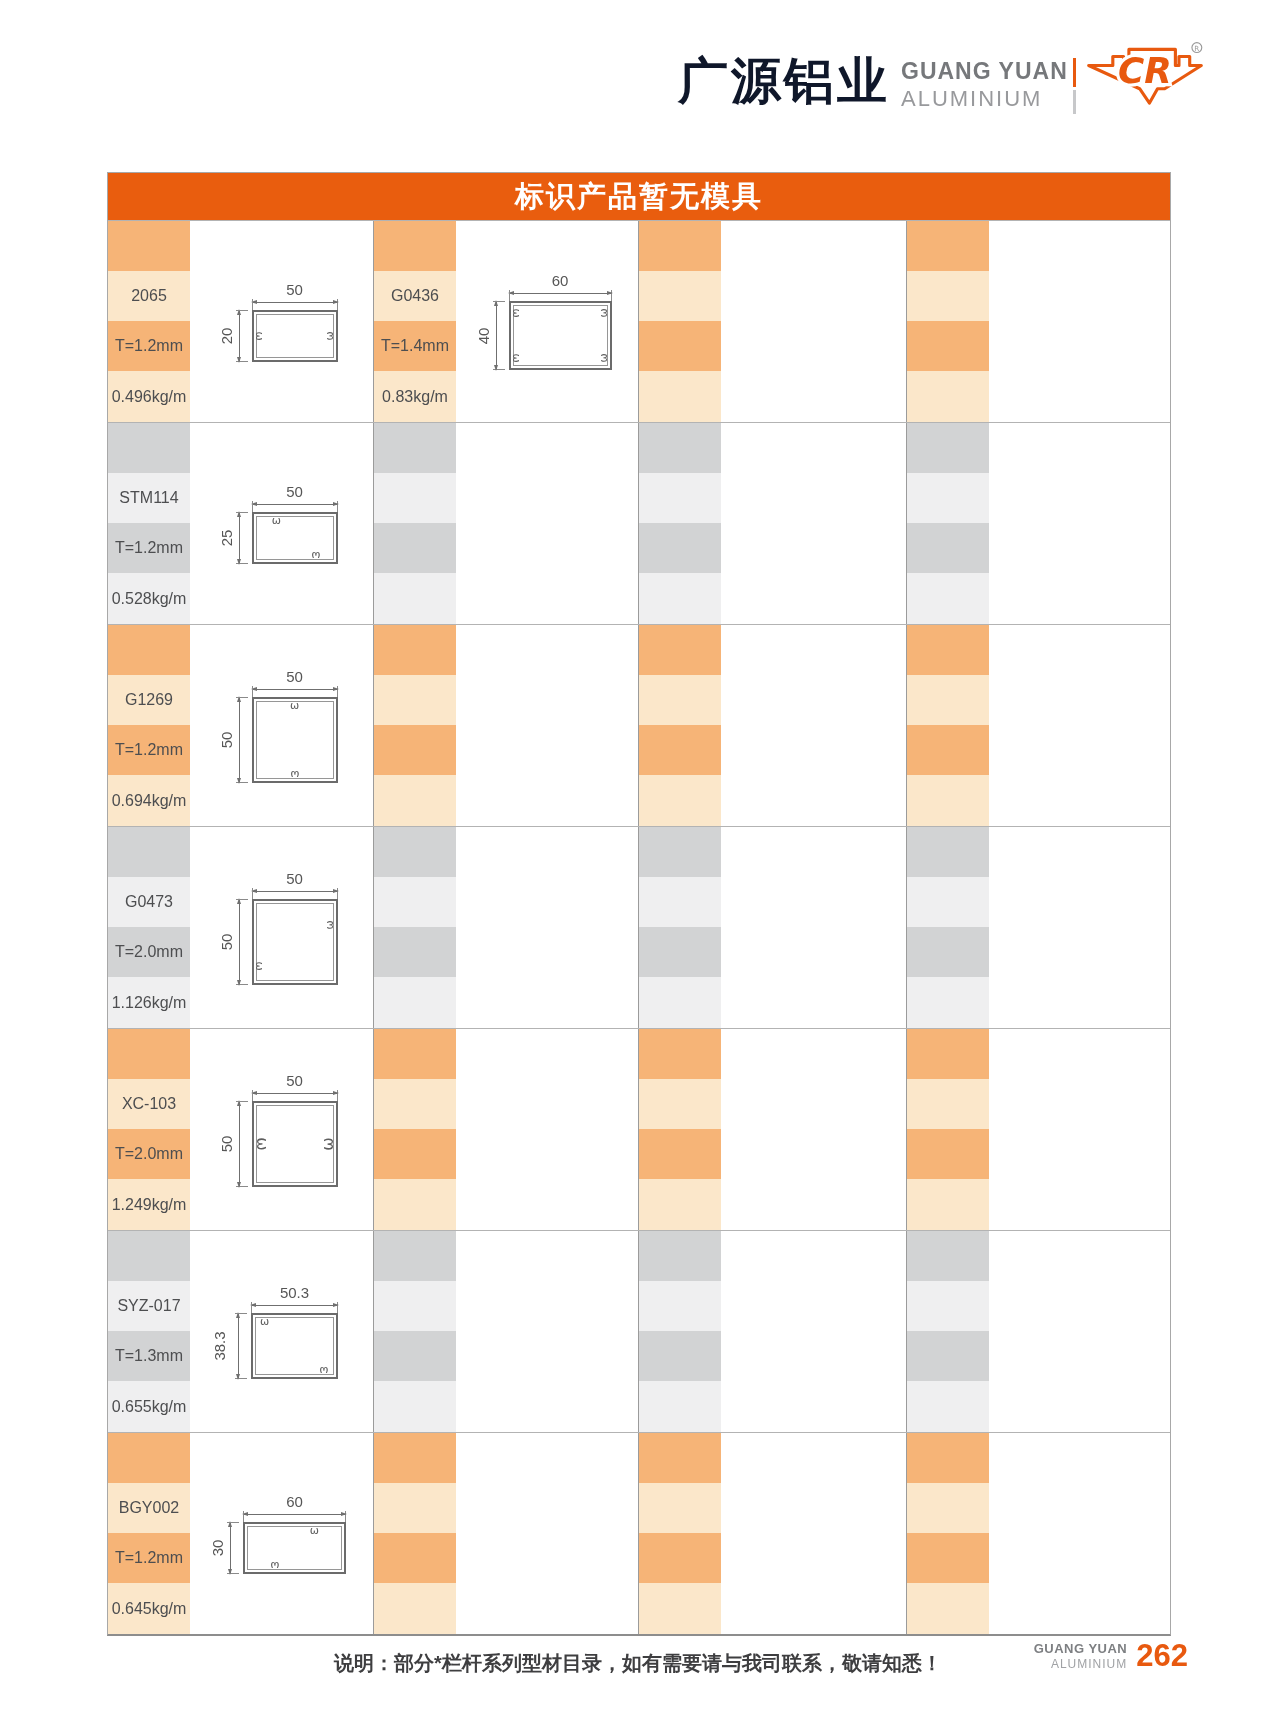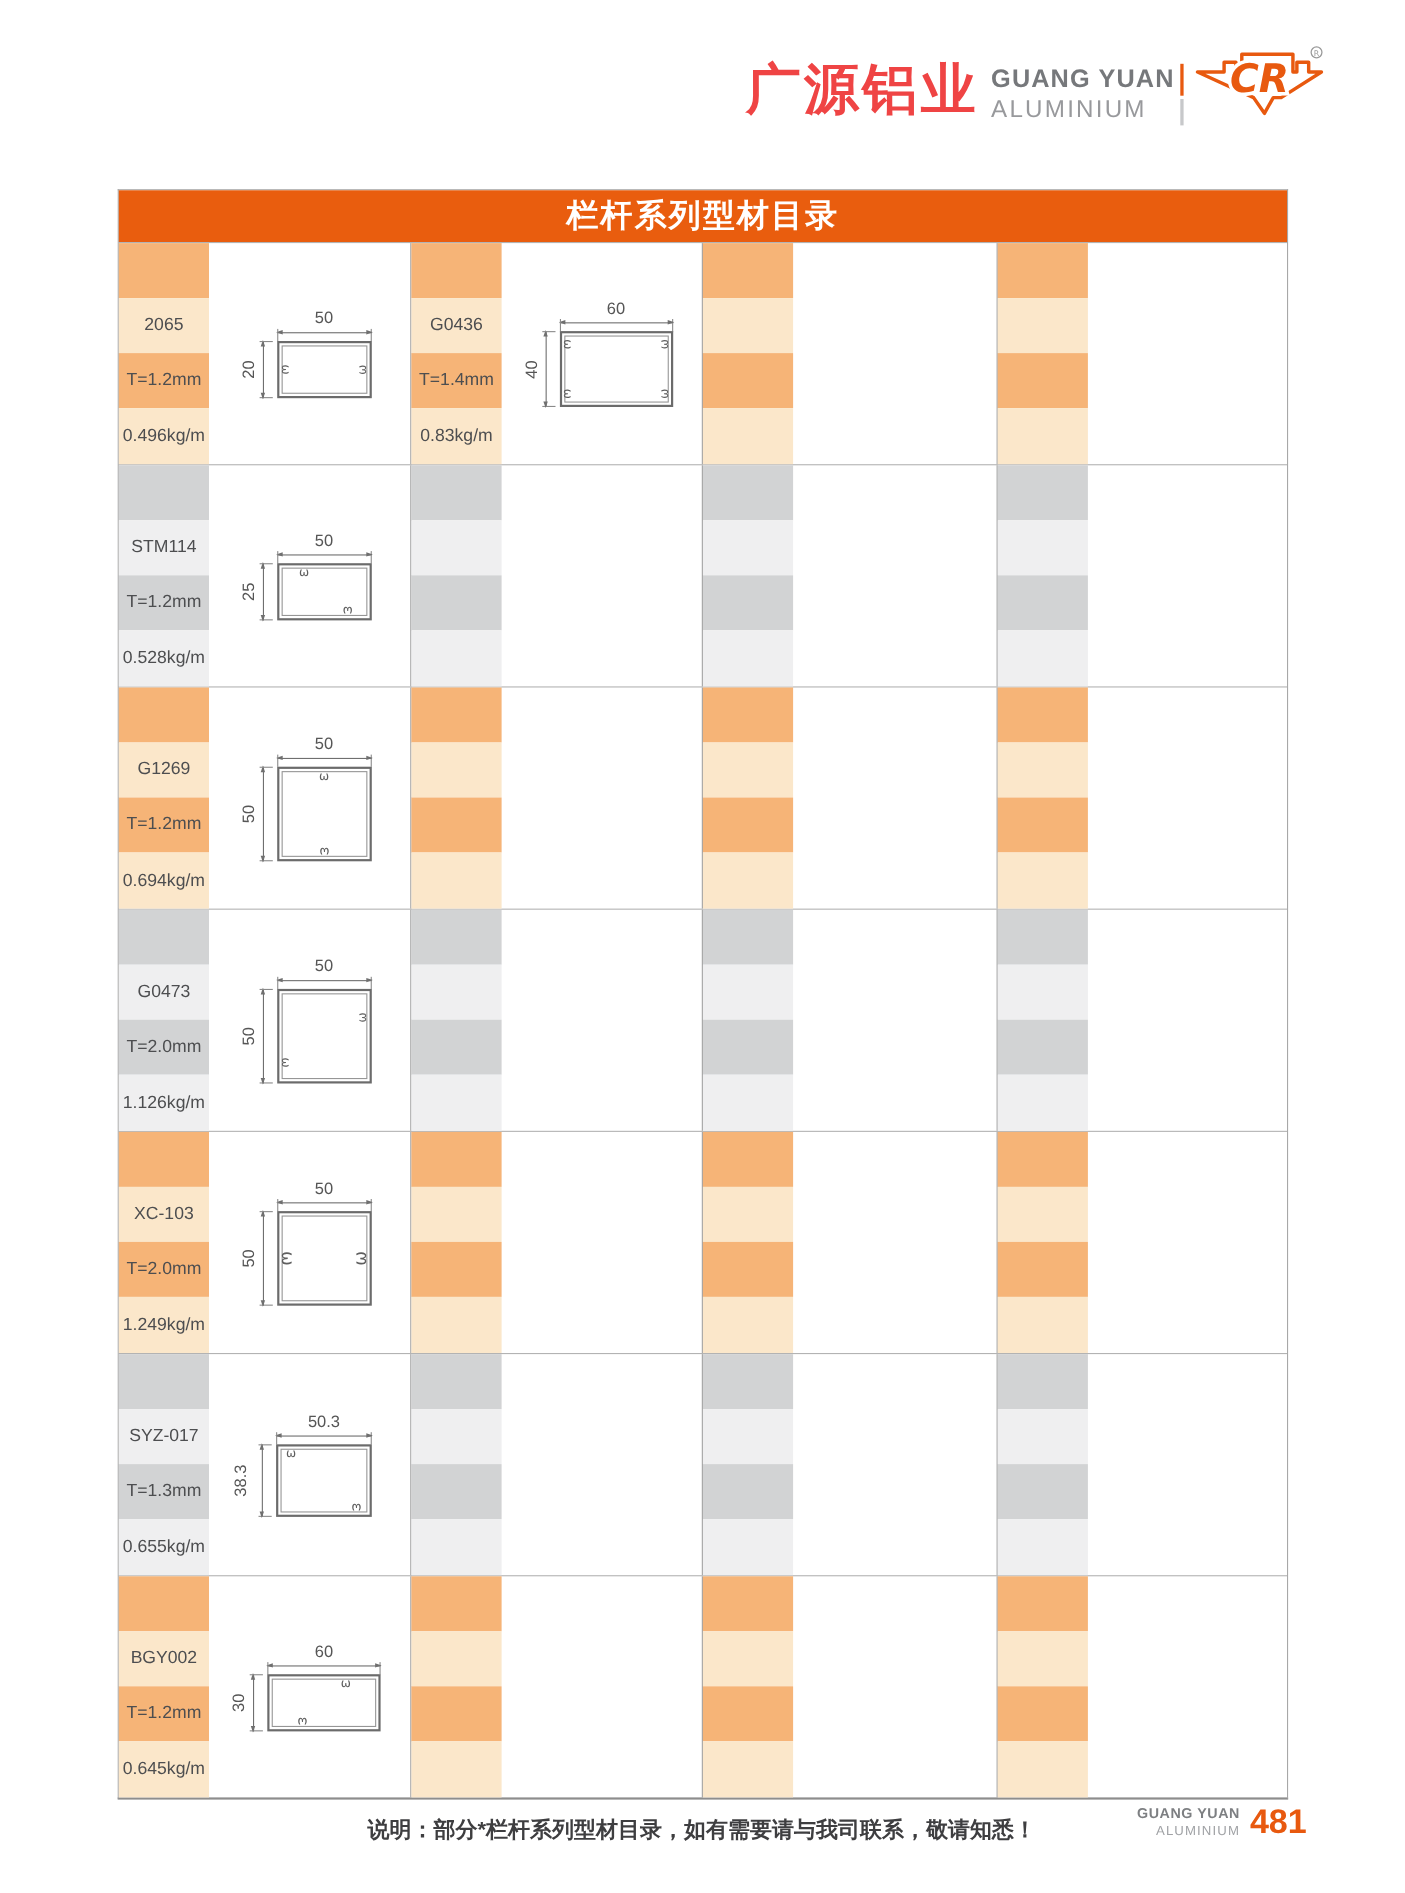--- a/index.html
+++ b/index.html
@@ -1,20 +1,20 @@
 <!DOCTYPE html>
 <html><head>
 <meta charset="utf-8">
 <style>
   html,body{margin:0;padding:0;background:#fff;}
   body{width:1277px;height:1721px;position:relative;font-family:"Liberation Sans","DejaVu Sans",sans-serif;overflow:hidden;}
 
   
   .hdr{position:absolute;left:0;top:0;width:1277px;height:150px;}
-  .brand-cn{position:absolute;left:678px;top:56px;font-size:50px;font-weight:bold;color:#ef4444;letter-spacing:3px;line-height:1;}
+  .brand-cn{position:absolute;left:678px;top:56px;font-size:50px;font-weight:bold;color:#0f172a;letter-spacing:3px;line-height:1;}
   .brand-en{position:absolute;left:901px;top:60px;line-height:1;}
   .brand-en .en1{font-size:23px;font-weight:bold;color:#76787b;letter-spacing:1px;}
   .brand-en .en2{font-size:22px;color:#98999c;letter-spacing:2px;margin-top:5px;}
   .hdr-divider{position:absolute;left:1073px;top:58px;width:3px;height:58px;}
   .hdr-divider .d1{display:block;width:3px;height:29px;background:#e8590f;}
   .hdr-divider .d2{display:block;width:3px;height:24px;background:#c7c8ca;margin-top:3px;}
   .logo{position:absolute;left:1086px;top:40px;}
 
   
   .table{position:absolute;left:107px;top:172px;width:1062px;border:1px solid #a8a8a8;border-bottom:2px solid #8d8d8d;background:#fff;}
@@ -73,21 +73,21 @@
   <svg class="logo" width="118" height="76" viewBox="0 0 132 84">
     <path d="M3 28 L30 28 L30 18 L42 18 L42 28 L48 28 L48 10 L100 10 L100 28 L104 28 L104 18 L116 18 L116 28 L129 28 L88 54 L80 54 L71 70 L60 54 L3 28 Z" fill="none" stroke="#e8590f" stroke-width="3.5" stroke-linejoin="round"></path>
     <text x="66" y="48" text-anchor="middle" font-size="40" font-weight="bold" font-style="italic" font-family="DejaVu Sans, sans-serif" fill="none" stroke="#ffffff" stroke-width="7">CR</text>
     <text x="66" y="48" text-anchor="middle" font-size="40" font-weight="bold" font-style="italic" font-family="DejaVu Sans, sans-serif" fill="#e8590f">CR</text>
     <circle cx="124" cy="8" r="5.5" fill="#fff" stroke="#9a9a9a" stroke-width="1.3"></circle>
     <text x="124" y="11.5" text-anchor="middle" font-size="8" fill="#9a9a9a" font-family="DejaVu Sans, sans-serif">R</text>
   </svg>
 </div>
 
 <div class="table">
-  <div class="titlebar">栏杆系列型材目录</div>
+  <div class="titlebar">标识产品暂无模具</div>
   <div id="tbody">
       <div class="trow row-orange">
         <div class="tcell">
           <div class="band b-dark" style="top: 0px;"></div>
           <div class="band b-light" style="top: 50px;">2065</div>
           <div class="band b-dark" style="top: 100px;">T=1.2mm</div>
           <div class="band b-light" style="top: 150px; height: 51px;">0.496kg/m</div>
           <div class="dzone">
             <div class="dgroup" style="width: 112px; height: 80px;">
               <div class="dimh" style="left: 26px; top: 20px; width: 86px;">
@@ -420,14 +420,14 @@
       </div>
     </div>
 </div>
 
 <div class="note">说明：部分*栏杆系列型材目录，如有需要请与我司联系，敬请知悉！</div>
 <div class="fbrand">
   <div class="txt">
     <div class="l1">GUANG YUAN</div>
     <div class="l2">ALUMINIUM</div>
   </div>
-  <div class="num">481</div>
+  <div class="num">262</div>
 </div>
 
 </body></html>

